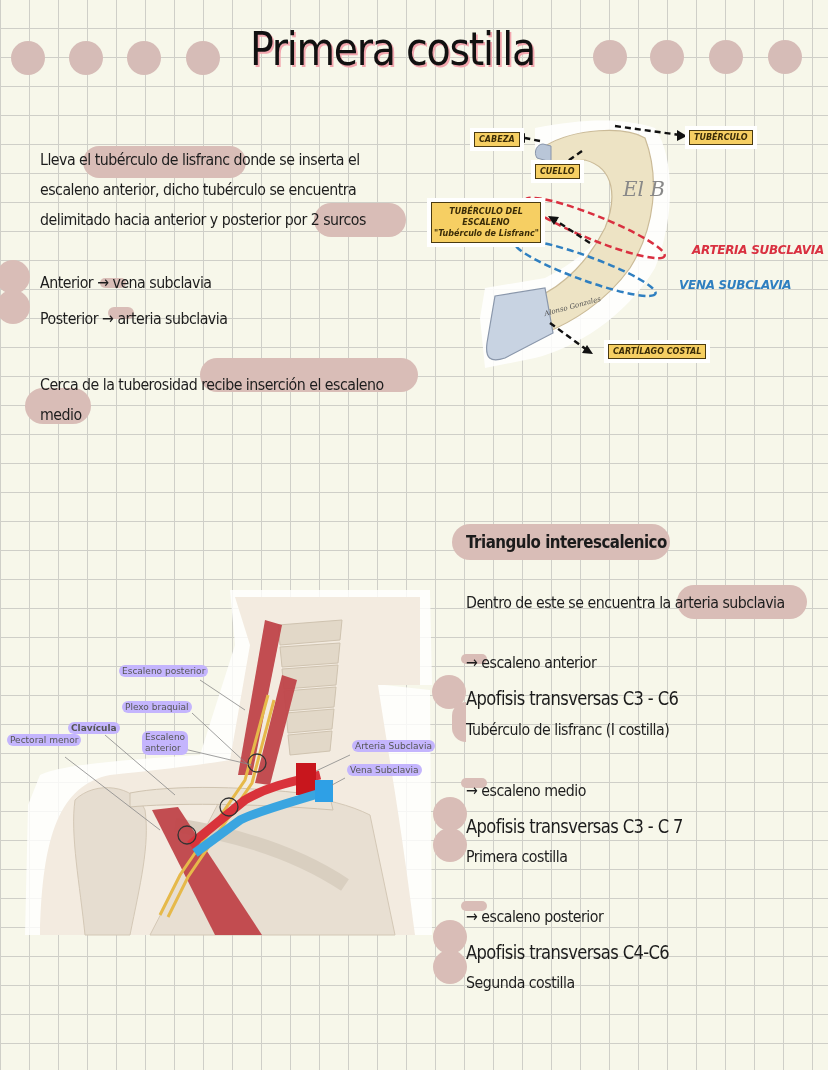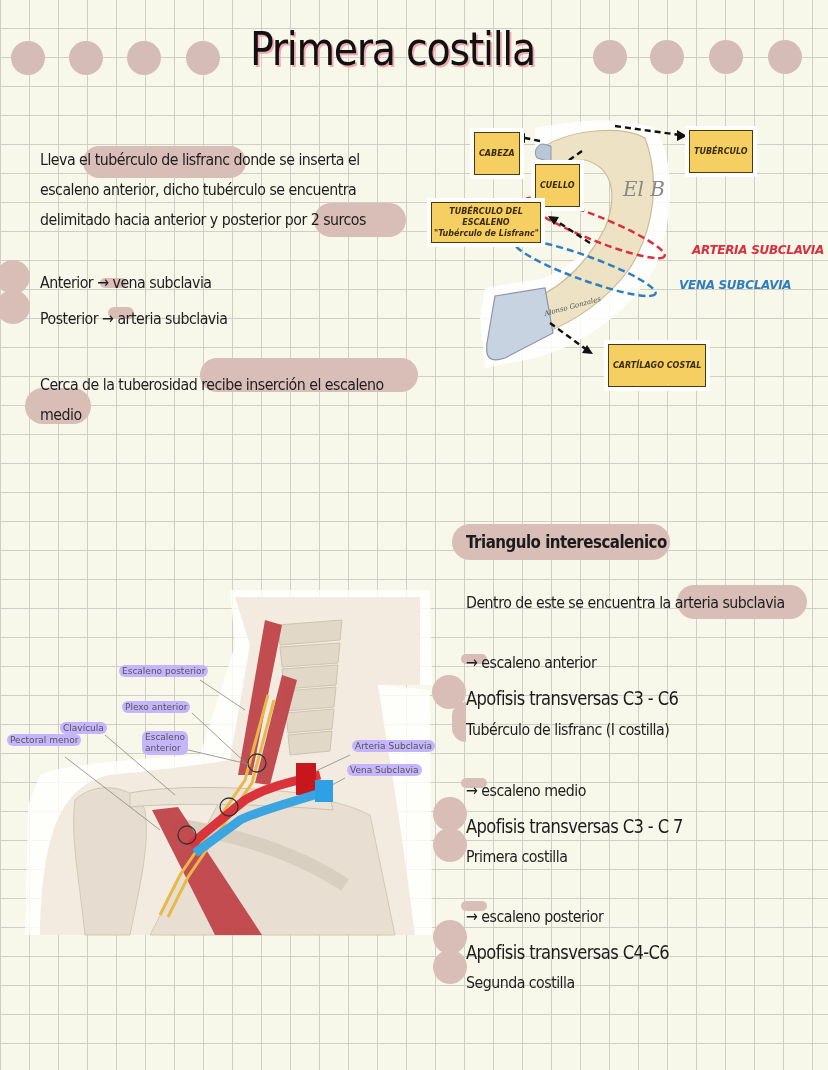--- a/index.html
+++ b/index.html
@@ -37,21 +37,21 @@
   .heading {
     position:absolute; left:466px; top:527px; font-family:"DejaVu Sans", sans-serif;
     font-size:17.5px; font-weight:bold; letter-spacing:-0.6px; color:#1b1b1b;
     transform:scaleX(0.86); transform-origin:left top; line-height:30px; white-space:nowrap;
   }
   
   .fig { position:absolute; }
   .lbl {
     position:absolute; background:#f6cf63; border:1.5px solid #4a3a10;
     font-family:"DejaVu Sans", sans-serif; font-weight:bold; font-style:italic;
-    font-size:8px; color:#3a2c08; text-align:center; padding:16px 4px; white-space:nowrap;
+    font-size:8px; color:#3a2c08; text-align:center; padding:2px 4px; white-space:nowrap;
     box-shadow:0 0 0 4px #ffffff;
   }
   .vlabel {
     position:absolute; font-family:"DejaVu Sans", sans-serif; font-weight:bold; font-style:italic;
     font-size:12px; letter-spacing:-0.3px; white-space:nowrap;
   }
   .nlabel {
     position:absolute; font-family:"DejaVu Sans", sans-serif; font-size:9px; color:#555;
     white-space:nowrap; background:#c4b5fd; padding:1px 3px; border-radius:6px;
   }
@@ -188,22 +188,22 @@
       <line x1="200" y1="95" x2="245" y2="125"></line>
       <line x1="192" y1="128" x2="248" y2="180"></line>
       <line x1="180" y1="163" x2="252" y2="180"></line>
       <line x1="105" y1="150" x2="175" y2="210"></line>
       <line x1="65" y1="172" x2="160" y2="245"></line>
       <line x1="350" y1="170" x2="316" y2="186"></line>
       <line x1="345" y1="193" x2="332" y2="200"></line>
     </g>
   </svg>
   <div class="nlabel" style="left:119px;top:80px;">Escaleno posterior</div>
-  <div class="nlabel" style="left:122px;top:116px;">Plexo anterior</div>
-  <div class="nlabel" style="left:60px;top:137px;">Clavícula</div>
+  <div class="nlabel" style="left:122px;top:116px;">Plexo braquial</div>
+  <div class="nlabel" style="left:68px;top:137px;font-weight:bold;">Clavícula</div>
   <div class="nlabel" style="left:142px;top:146px;line-height:11px;">
     <div>Escaleno</div>
     <div>anterior</div>
   </div>
   <div class="nlabel" style="left:7px;top:149px;">Pectoral menor</div>
   <div class="nlabel" style="left:352px;top:155px;">Arteria Subclavia</div>
   <div class="nlabel" style="left:347px;top:179px;">Vena Subclavia</div>
 </div>
 
 <div class="heading-pill"></div>

